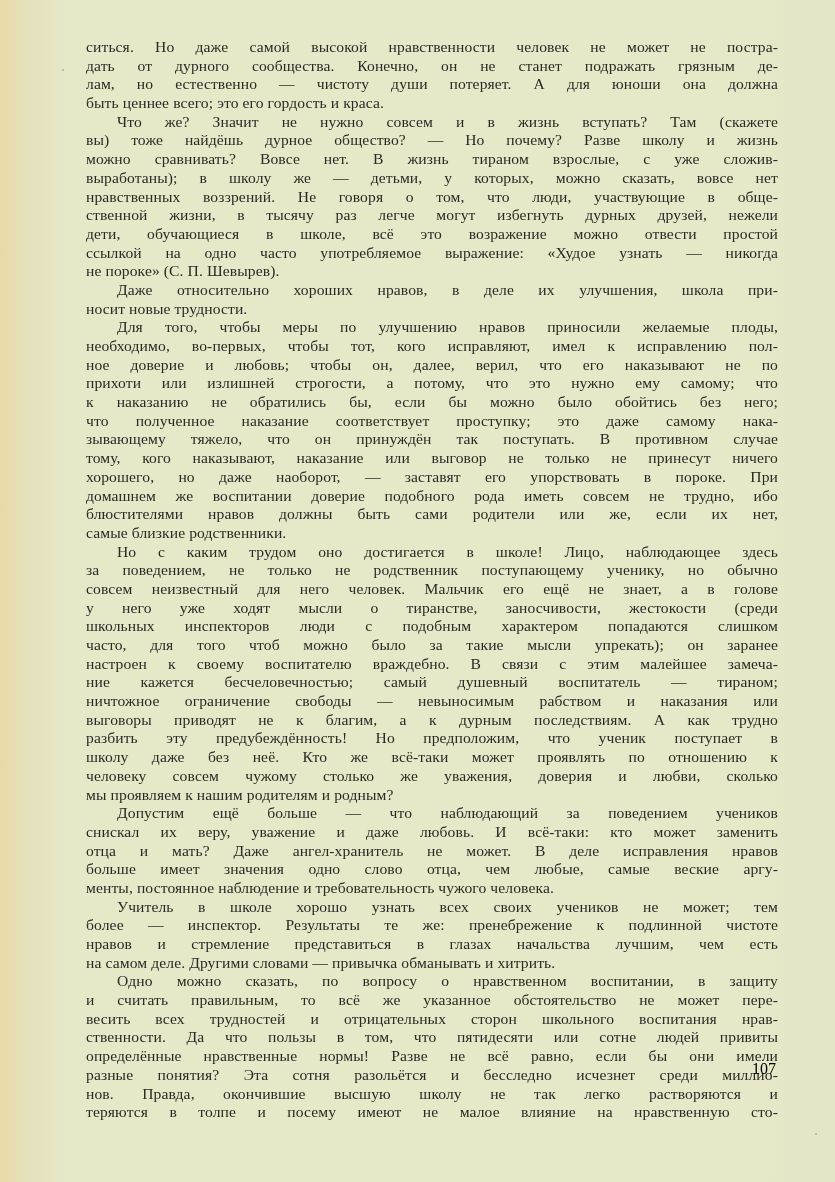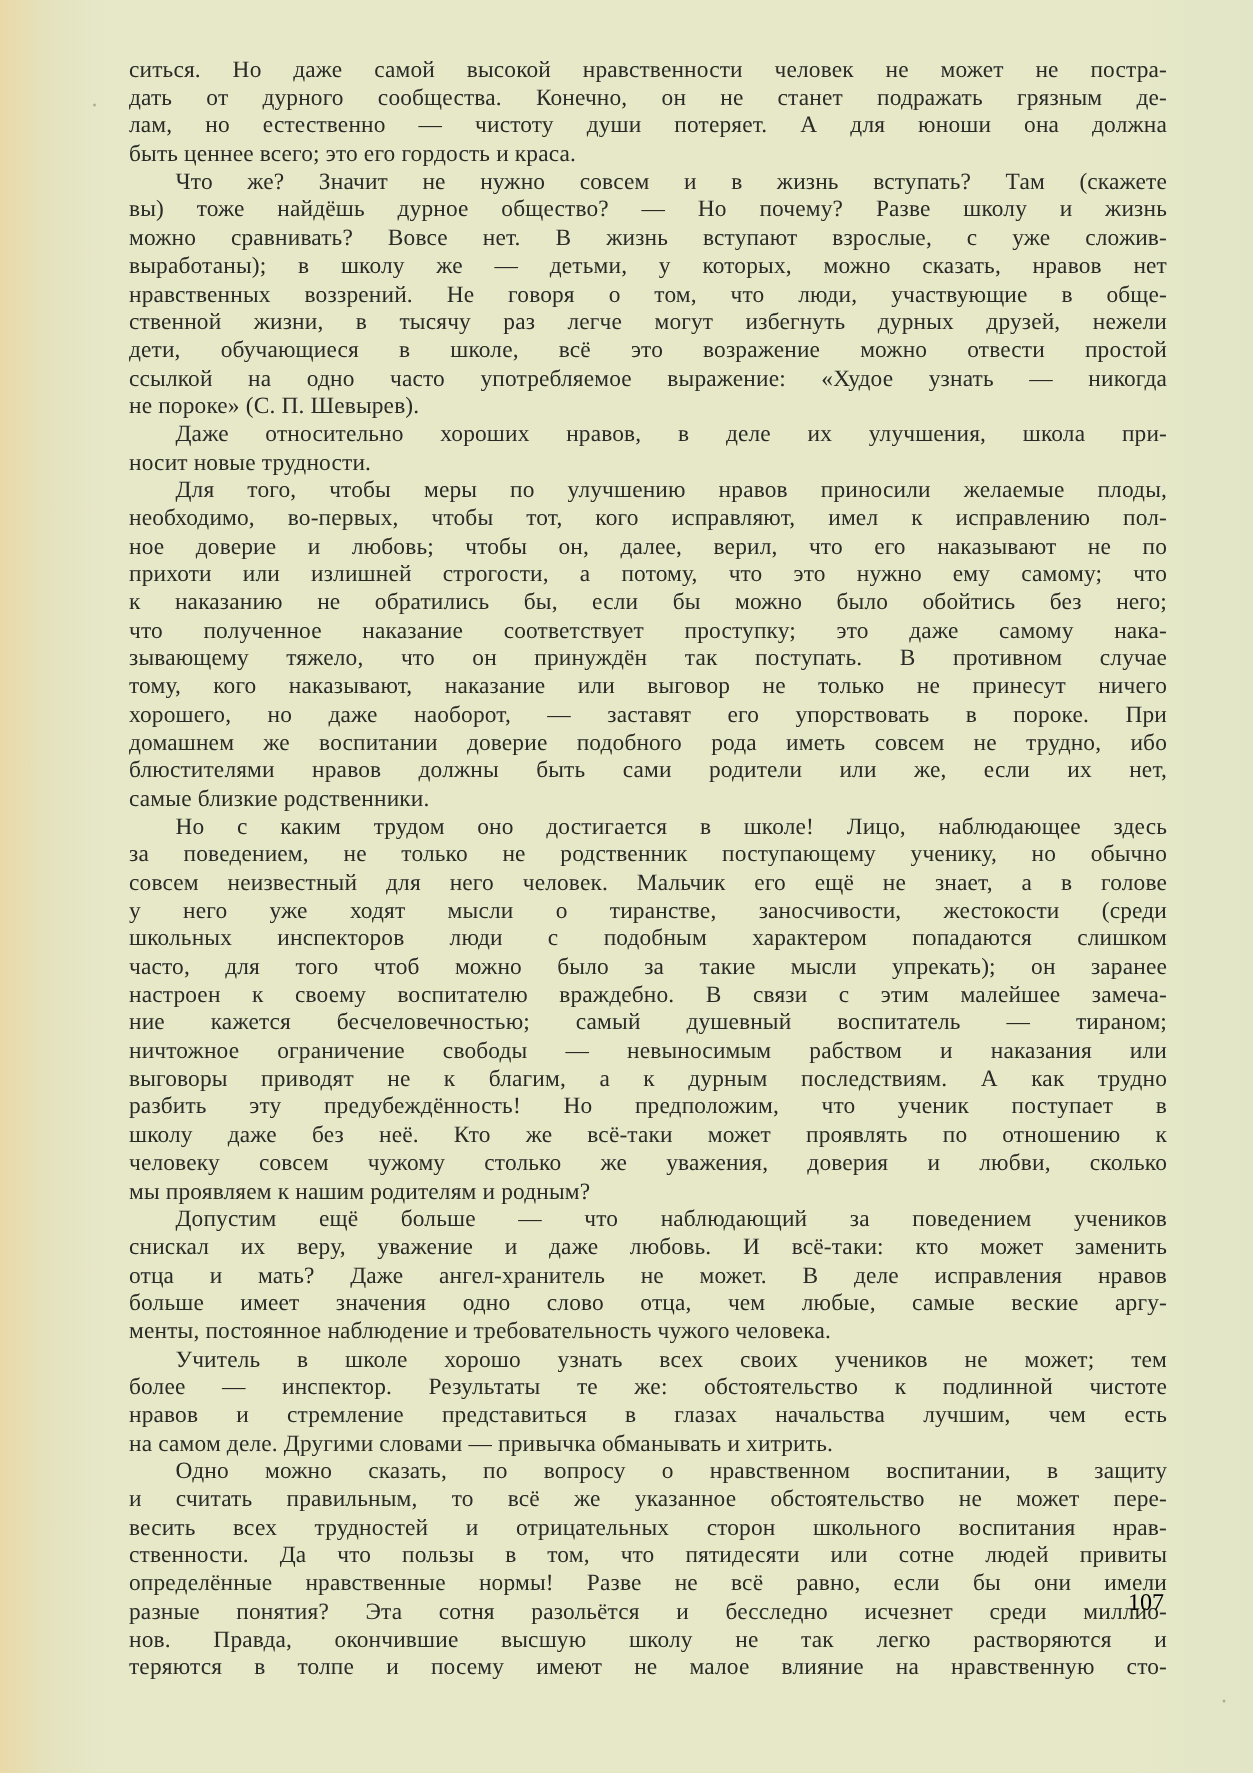--- a/index.html
+++ b/index.html
@@ -67,22 +67,22 @@
   <span class="speck" style="left:62px; top:69px;"></span>
   <span class="speck" style="left:815px; top:1133px;"></span>
 
   <div class="text-block" id="text-block">
       <span class="line">ситься. Но даже самой высокой нравственности человек не может не постра-</span>
       <span class="line">дать от дурного сообщества. Конечно, он не станет подражать грязным де-</span>
       <span class="line">лам, но естественно — чистоту души потеряет. А для юноши она должна</span>
       <span class="line last">быть ценнее всего; это его гордость и краса.</span>
       <span class="line indent">Что же? Значит не нужно совсем и в жизнь вступать? Там (скажете</span>
       <span class="line">вы) тоже найдёшь дурное общество? — Но почему? Разве школу и жизнь</span>
-      <span class="line">можно сравнивать? Вовсе нет. В жизнь вступают взрослые, с уже сложив-</span>
-      <span class="line">выработаны); в школу же — детьми, у которых, можно сказать, нравов нет</span>
+      <span class="line">можно сравнивать? Вовсе нет. В жизнь тираном взрослые, с уже сложив-</span>
+      <span class="line">выработаны); в школу же — детьми, у которых, можно сказать, вовсе нет</span>
       <span class="line">нравственных воззрений. Не говоря о том, что люди, участвующие в обще-</span>
       <span class="line">ственной жизни, в тысячу раз легче могут избегнуть дурных друзей, нежели</span>
       <span class="line">дети, обучающиеся в школе, всё это возражение можно отвести простой</span>
       <span class="line">ссылкой на одно часто употребляемое выражение: «Худое узнать — никогда</span>
       <span class="line last">не пороке» (С. П. Шевырев).</span>
       <span class="line indent">Даже относительно хороших нравов, в деле их улучшения, школа при-</span>
       <span class="line last">носит новые трудности.</span>
       <span class="line indent">Для того, чтобы меры по улучшению нравов приносили желаемые плоды,</span>
       <span class="line">необходимо, во-первых, чтобы тот, кого исправляют, имел к исправлению пол-</span>
       <span class="line">ное доверие и любовь; чтобы он, далее, верил, что его наказывают не по</span>
@@ -108,21 +108,21 @@
       <span class="line">разбить эту предубеждённость! Но предположим, что ученик поступает в</span>
       <span class="line">школу даже без неё. Кто же всё-таки может проявлять по отношению к</span>
       <span class="line">человеку совсем чужому столько же уважения, доверия и любви, сколько</span>
       <span class="line last">мы проявляем к нашим родителям и родным?</span>
       <span class="line indent">Допустим ещё больше — что наблюдающий за поведением учеников</span>
       <span class="line">снискал их веру, уважение и даже любовь. И всё-таки: кто может заменить</span>
       <span class="line">отца и мать? Даже ангел-хранитель не может. В деле исправления нравов</span>
       <span class="line">больше имеет значения одно слово отца, чем любые, самые веские аргу-</span>
       <span class="line last">менты, постоянное наблюдение и требовательность чужого человека.</span>
       <span class="line indent">Учитель в школе хорошо узнать всех своих учеников не может; тем</span>
-      <span class="line">более — инспектор. Результаты те же: обстоятельство к подлинной чистоте</span>
+      <span class="line">более — инспектор. Результаты те же: пренебрежение к подлинной чистоте</span>
       <span class="line">нравов и стремление представиться в глазах начальства лучшим, чем есть</span>
       <span class="line last">на самом деле. Другими словами — привычка обманывать и хитрить.</span>
       <span class="line indent">Одно можно сказать, по вопросу о нравственном воспитании, в защиту</span>
       <span class="line">и считать правильным, то всё же указанное обстоятельство не может пере-</span>
       <span class="line">весить всех трудностей и отрицательных сторон школьного воспитания нрав-</span>
       <span class="line">ственности. Да что пользы в том, что пятидесяти или сотне людей привиты</span>
       <span class="line">определённые нравственные нормы! Разве не всё равно, если бы они имели</span>
       <span class="line">разные понятия? Эта сотня разольётся и бесследно исчезнет среди миллио-</span>
       <span class="line">нов. Правда, окончившие высшую школу не так легко растворяются и</span>
       <span class="line">теряются в толпе и посему имеют не малое влияние на нравственную сто-</span>

